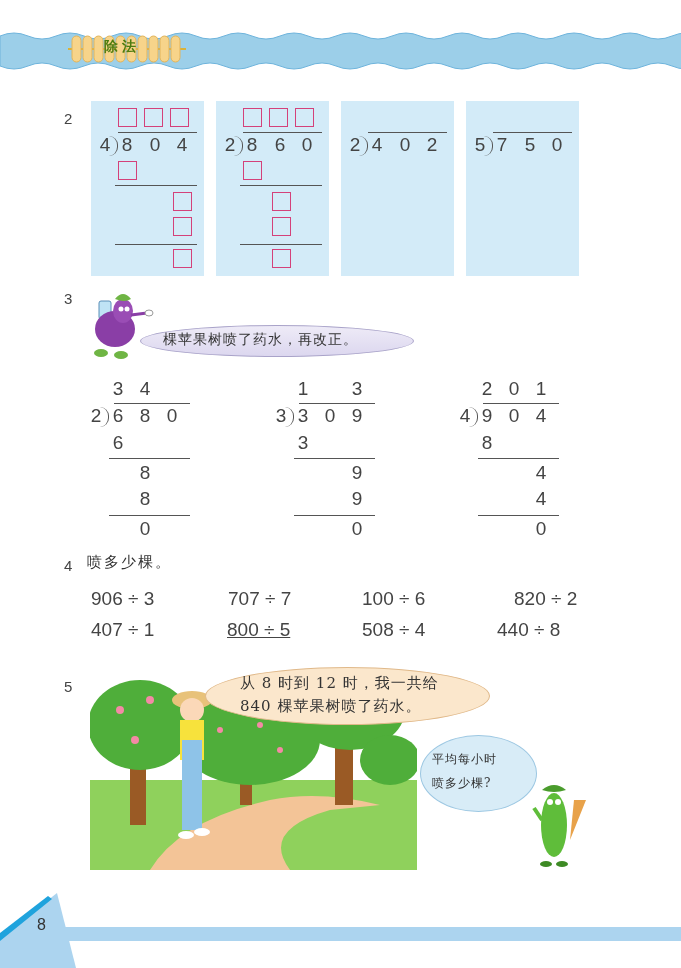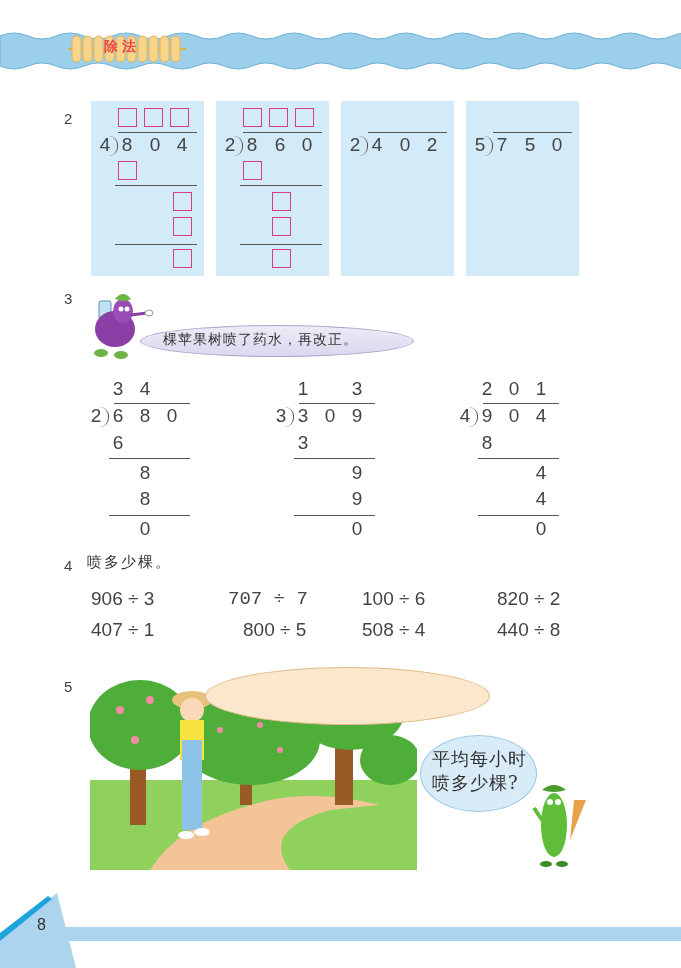--- a/index.html
+++ b/index.html
@@ -3,21 +3,21 @@
 <meta charset="utf-8">
 <style>
   html, body { margin: 0; padding: 0; }
   body { width: 681px; height: 968px; background: #ffffff; position: relative; overflow: hidden;
          font-family: "DejaVu Sans", sans-serif; color: #3a3a3a; }
   .abs { position: absolute; }
 
   
   .header-band { left: 0; top: 30px; width: 681px; height: 42px; }
   .abacus { left: 66px; top: 32px; width: 122px; height: 34px; }
-  .abacus-title { left: 104px; top: 38px; font-family: Liberation Sans, sans-serif; font-size: 14px; font-weight: bold; color: #ef4444; letter-spacing: 4px; }
+  .abacus-title { left: 104px; top: 38px; font-family: Liberation Sans, sans-serif; font-size: 14px; font-weight: bold; color: #4d7c0f; letter-spacing: 4px; }
 
   .qnum { font-family: "Liberation Sans", sans-serif; font-size: 15px; color: #444; }
 
   
   .panel { top: 101px; width: 113px; height: 175px; background: #d3ebf8; }
   .ld { font-family: "Liberation Sans", sans-serif; font-size: 19px; color: #444; }
   .ld span.d { position: absolute; width: 16px; text-align: center; }
   .bracket { position: absolute; width: 8px; height: 20px; border-right: 1.2px solid #555; border-radius: 0 10px 10px 0; }
   .vline { position: absolute; height: 1px; background: #555; }
   .pbox { position: absolute; width: 19px; height: 19px; border: 1.5px solid #d4417a; box-sizing: border-box; background: transparent; }
@@ -28,21 +28,21 @@
 
   
   .q4-title { left: 87px; top: 553px; font-family: "DejaVu Serif", serif; font-size: 15px; color: #333; letter-spacing: 2px; }
   .expr { font-family: "Liberation Sans", sans-serif; font-size: 19px; color: #444; }
 
   
   .scene { left: 90px; top: 670px; width: 327px; height: 200px; overflow: hidden; }
   .bubble2 { left: 205px; top: 667px; width: 283px; height: 56px; border-radius: 50%; background: #fbe7cc; border: 1px solid #e0b98a; }
   .bubble2-text { left: 240px; top: 672px; font-family: "DejaVu Serif", serif; font-size: 15px; color: #333; line-height: 23px; letter-spacing: 1px; }
   .bubble3 { left: 420px; top: 735px; width: 115px; height: 75px; border-radius: 50%; background: #d8ecf7; border: 1px solid #9cc7e2; }
-  .bubble3-text { left: 432px; top: 747px; font-family: "DejaVu Serif", serif; font-size: 18px; color: #333; line-height: 24px; letter-spacing: 1px; }
+  .bubble3-text { left: 432px; top: 747px; font-family: "DejaVu Serif", serif; font-size: 12px; color: #333; line-height: 24px; letter-spacing: 1px; }
 
   
   .footer-bar { left: 55px; top: 927px; width: 626px; height: 14px; background: #acd4ef; }
   .page-num { left: 37px; top: 916px; font-family: "Liberation Sans", sans-serif; font-size: 16px; color: #333; }
 </style>
 </head>
 <body>
 
 <svg class="abs header-band" viewBox="0 0 681 42" preserveAspectRatio="none">
   <path d="M0,6 Q14,0 28,6 T56,6 T84,6 T112,6 T140,6 T168,6 T196,6 T224,6 T252,6 T280,6 T308,6 T336,6 T364,6 T392,6 T420,6 T448,6 T476,6 T504,6 T532,6 T560,6 T588,6 T616,6 T644,6 T672,6 T700,6 L700,36 Q686,42 672,36 T644,36 T616,36 T588,36 T560,36 T532,36 T504,36 T476,36 T448,36 T420,36 T392,36 T364,36 T336,36 T308,36 T280,36 T252,36 T224,36 T196,36 T168,36 T140,36 T112,36 T84,36 T56,36 T28,36 T0,36 Z" fill="#9ccfe9" stroke="#6eb4dc" stroke-width="1"></path>
@@ -193,25 +193,25 @@
   <div class="vline" style="left:21px;top:80px;width:81px;"></div>
   <span class="d" style="left:76px;top:84px;">4</span>
   <span class="d" style="left:76px;top:110px;">4</span>
   <div class="vline" style="left:21px;top:137px;width:81px;"></div>
   <span class="d" style="left:76px;top:140px;">0</span>
 </div>
 
 <div class="abs qnum" style="left:64px;top:557px;">4</div>
 <div class="abs q4-title">喷多少棵。</div>
 <div class="abs expr" style="left:91px;top:588px;">906 ÷ 3</div>
-<div class="abs expr" style="left:228px;top:588px;font-family:Liberation Mono, monospace;">707 ÷ 7</div>
+<div class="abs expr" style="left:228px;top:588px;">707 ÷ 7</div>
 <div class="abs expr" style="left:362px;top:588px;">100 ÷ 6</div>
-<div class="abs expr" style="left:497px;top:588px;">820 ÷ 2</div>
+<div class="abs expr" style="left:514px;top:588px;">820 ÷ 2</div>
 <div class="abs expr" style="left:91px;top:619px;">407 ÷ 1</div>
-<div class="abs expr" style="left:243px;top:619px;">800 ÷ 5</div>
+<div class="abs expr" style="left:227px;top:619px;text-decoration:underline;">800 ÷ 5</div>
 <div class="abs expr" style="left:362px;top:619px;">508 ÷ 4</div>
 <div class="abs expr" style="left:497px;top:619px;">440 ÷ 8</div>
 
 <div class="abs qnum" style="left:64px;top:678px;">5</div>
 <svg class="abs scene" viewBox="0 0 327 200">
   <rect x="0" y="0" width="327" height="200" fill="#ffffff"></rect>
   <rect x="0" y="110" width="327" height="90" fill="#8fd15c"></rect>
   <path d="M60,200 Q90,150 180,130 Q230,120 290,135 L240,140 Q170,160 200,200 Z" fill="#f3c497"></path>
 
   <g fill="#9a5a25">
@@ -239,20 +239,22 @@
 
   <ellipse cx="102" cy="30" rx="20" ry="9" fill="#e8c27a"></ellipse>
   <circle cx="102" cy="40" r="12" fill="#fbd8b8"></circle>
   <rect x="90" y="50" width="24" height="40" fill="#f7e23c"></rect>
   <rect x="92" y="70" width="20" height="90" fill="#8ec3e8"></rect>
   <ellipse cx="96" cy="165" rx="8" ry="4" fill="#fff"></ellipse>
   <ellipse cx="112" cy="162" rx="8" ry="4" fill="#fff"></ellipse>
 </svg>
 <div class="abs bubble2"></div>
 <div class="abs bubble2-text">
+  <div>从 8 时到 12 时，我一共给</div>
+  <div>840 棵苹果树喷了药水。</div>
 </div>
 <div class="abs bubble3"></div>
 <div class="abs bubble3-text">
   <div>平均每小时</div>
   <div>喷多少棵?</div>
 </div>
 <svg class="abs" style="left:530px;top:780px;width:60px;height:90px;" viewBox="0 0 60 90">
   <path d="M44,20 L56,20 L40,60 Z" fill="#e8a24a"></path>
   <ellipse cx="24" cy="45" rx="13" ry="32" fill="#5fbd3a"></ellipse>
   <path d="M12,10 Q24,0 36,10 Q24,14 12,10Z" fill="#4a9c2c"></path>

